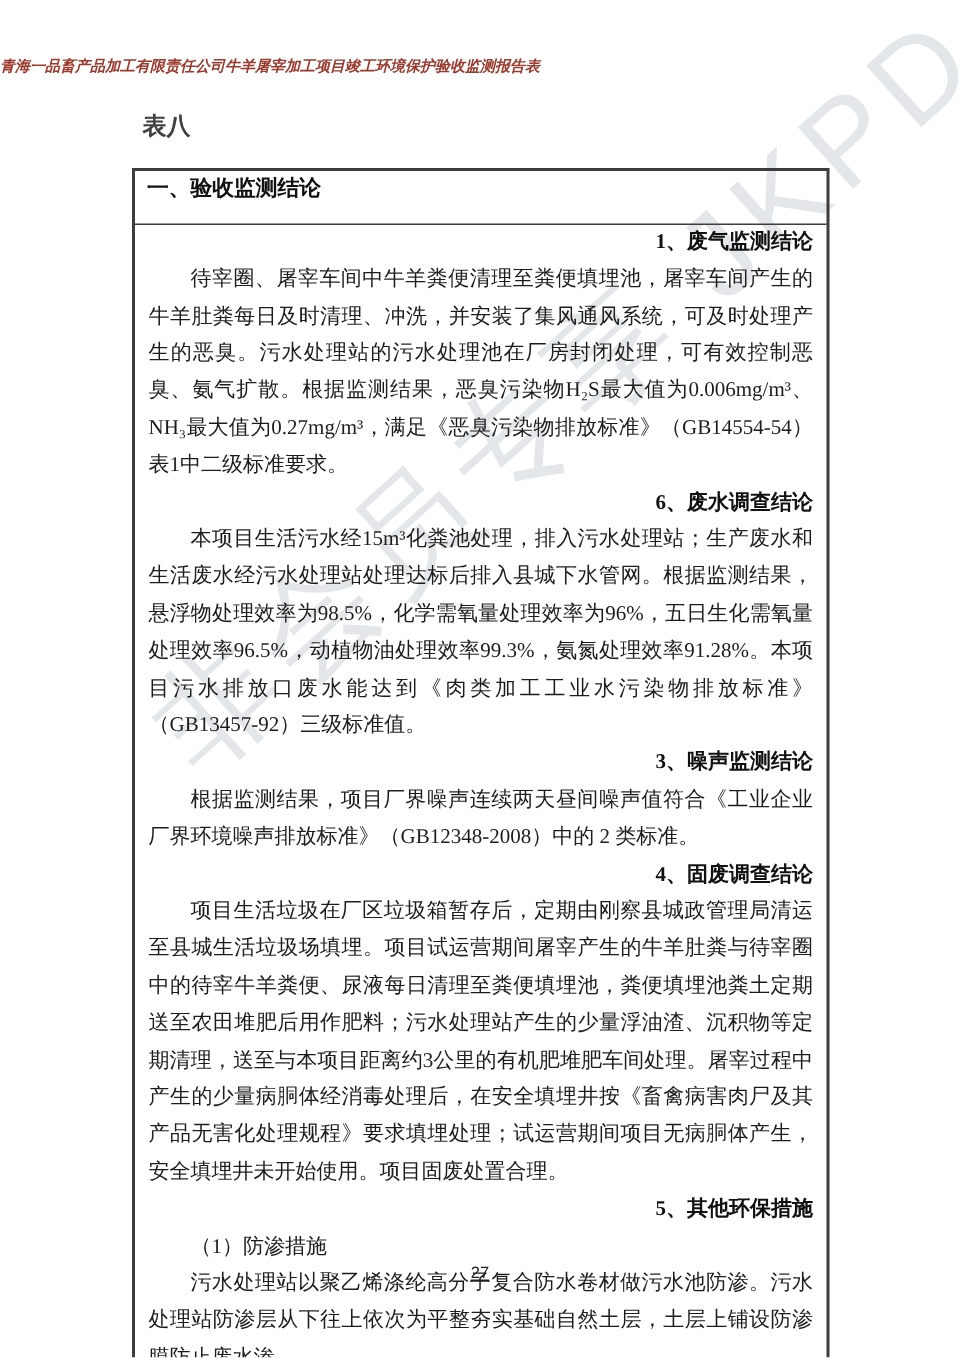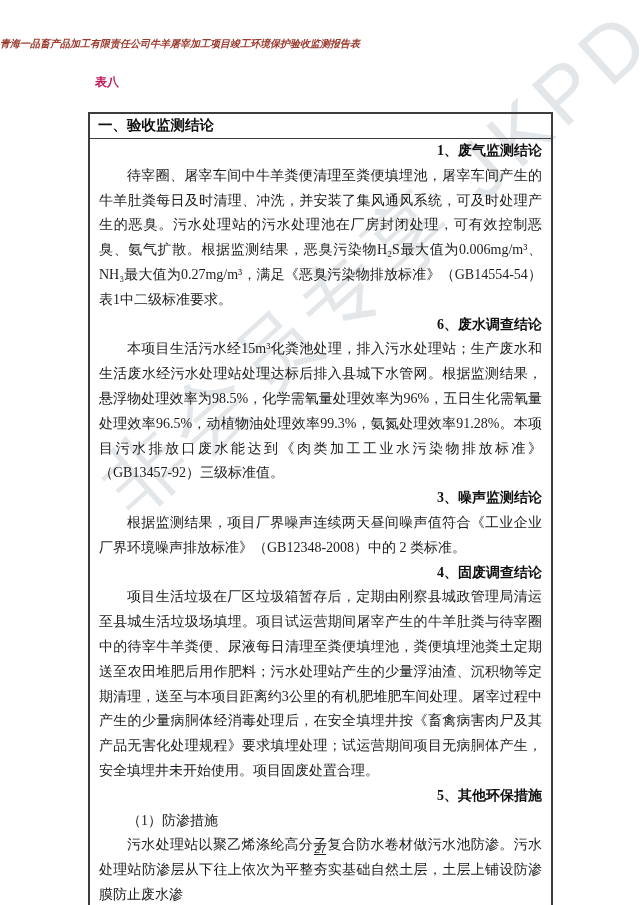--- a/index.html
+++ b/index.html
@@ -13,45 +13,44 @@
   }
   .doc-header{
     position:absolute;top:37px;left:0;width:100%;
     text-align:left;
     font-size:10px;font-weight:bold;
     letter-spacing:0px;
     font-style:italic;
   }
   .table-caption{
     position:absolute;left:95px;top:74px;
-    font-size:12px;font-weight:bold;color:#be185d;
+    font-size:16px;font-weight:bold;color:#404040;
   }
   .watermark{
     position:absolute;left:115px;top:455px;
     font-size:80px;line-height:86px;
     color:#aeb6bd;opacity:.32;
     letter-spacing:8px;white-space:nowrap;
     transform:rotate(-42deg);transform-origin:left center;
     z-index:0;pointer-events:none;
     font-family:"Liberation Sans","DejaVu Sans",sans-serif;
   }
   .report-table{
     position:absolute;left:88px;top:112px;width:465px;
     border:2px solid #3d3d3d;
     box-sizing:border-box;
     background:transparent;
     z-index:1;
   }
   .table-header{
     font-size:14.5px;font-weight:bold;
     line-height:21px;
-    padding:2px 8px 1px 8px;
+    padding:2px 8px 12px 8px;
     border-bottom:1px solid #3d3d3d;
     color:#111;
-    font-family:Liberation Mono, monospace;
   }
   .table-body{
     padding:0 9px 2px 9px;
     font-size:14px;
     line-height:24.8px;
     text-align:justify;
   }
   .sec-heading{
     font-weight:bold;color:#111;
     text-align:right;

